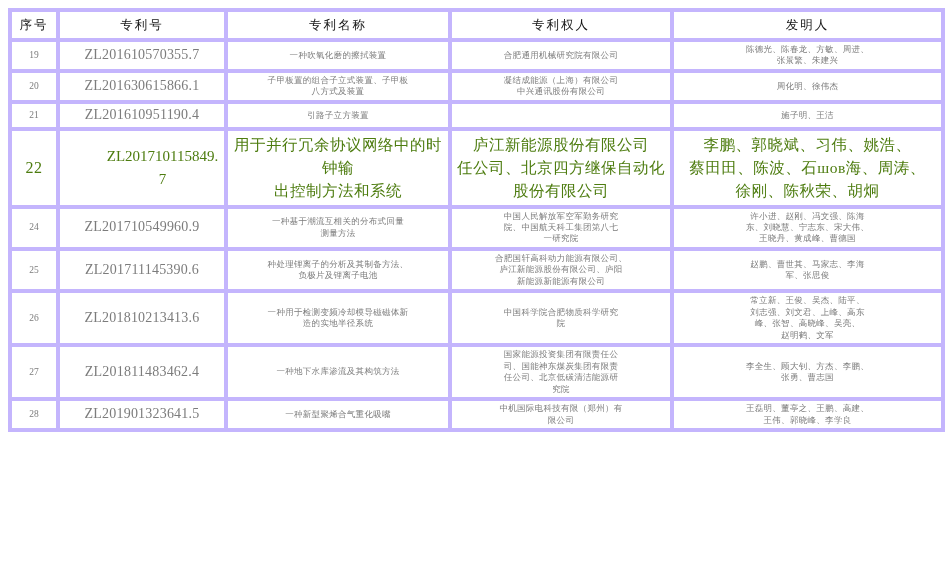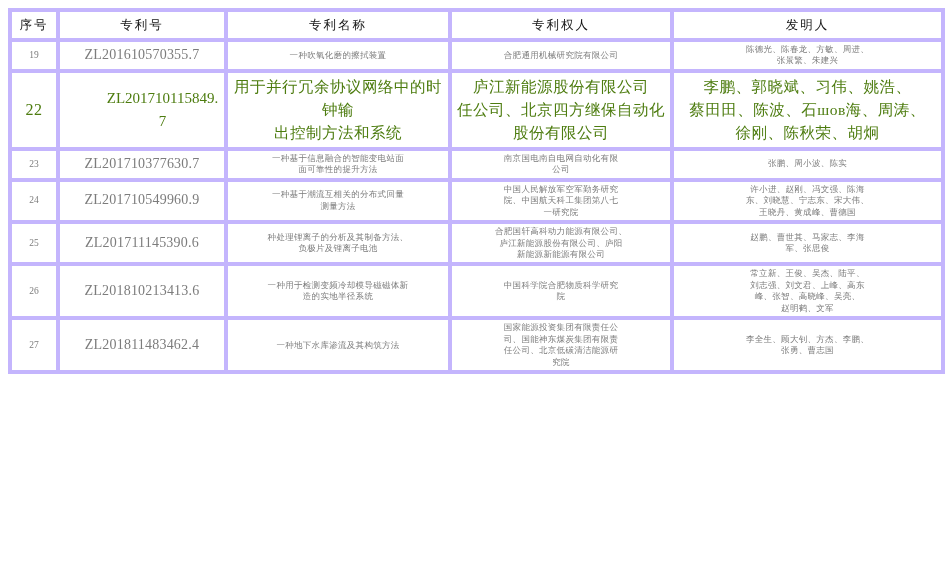--- a/index.html
+++ b/index.html
@@ -119,51 +119,62 @@
             <span class="line">一种吹氧化磨的擦拭装置</span>
           </td>
           <td class="cell-owner">
             <span class="line">合肥通用机械研究院有限公司</span>
           </td>
           <td class="cell-inv">
             <span class="line">陈德光、陈春龙、方敏、周进、</span>
             <span class="line">张景繁、朱建兴</span>
           </td>
         </tr>
+        <tr class="blurred">
+          <td class="cell-no">20</td>
+          <td class="cell-num">ZL201630615866.1</td>
+          <td class="cell-title">
+            <span class="line">子甲板置的组合子立式装置、子甲板</span>
+            <span class="line">八方式及装置</span>
+          </td>
+          <td class="cell-owner">
+            <span class="line">凝结成能源（上海）有限公司</span>
+            <span class="line">中兴通讯股份有限公司</span>
+          </td>
+          <td class="cell-inv">
+            <span class="line">周化明、徐伟杰</span>
+          </td>
+        </tr>
+        <tr class="blurred">
+          <td class="cell-no">21</td>
+          <td class="cell-num">ZL201610951190.4</td>
+          <td class="cell-title">
+            <span class="line">引路子立方装置</span>
+          </td>
+          <td class="cell-owner"></td>
+          <td class="cell-inv">
+            <span class="line">施子明、王洁</span>
+          </td>
+        </tr>
         <tr class="focused">
           <td class="cell-no">22</td>
           <td class="cell-num">ZL201710115849.7</td>
           <td class="cell-title">
             <span class="line">用于并行冗余协议网络中的时钟输</span>
             <span class="line">出控制方法和系统</span>
           </td>
           <td class="cell-owner">
             <span class="line">庐江新能源股份有限公司</span>
             <span class="line">任公司、北京四方继保自动化</span>
             <span class="line">股份有限公司</span>
           </td>
           <td class="cell-inv">
             <span class="line">李鹏、郭晓斌、习伟、姚浩、</span>
             <span class="line">蔡田田、陈波、石шов海、周涛、</span>
             <span class="line">徐刚、陈秋荣、胡炯</span>
-          </td>
-        </tr>
-        <tr class="blurred">
-          <td class="cell-no">23</td>
-          <td class="cell-num">ZL201710377630.7</td>
-          <td class="cell-title">
-            <span class="line">一种基于信息融合的智能变电站面</span>
-            <span class="line">面可靠性的提升方法</span>
-          </td>
-          <td class="cell-owner">
-            <span class="line">南京国电南自电网自动化有限</span>
-            <span class="line">公司</span>
-          </td>
-          <td class="cell-inv">
-            <span class="line">张鹏、周小波、陈实</span>
           </td>
         </tr>
         <tr class="blurred">
           <td class="cell-no">24</td>
           <td class="cell-num">ZL201710549960.9</td>
           <td class="cell-title">
             <span class="line">一种基于潮流互相关的分布式回量</span>
             <span class="line">测量方法</span>
           </td>
           <td class="cell-owner">
@@ -220,17 +231,32 @@
           </td>
           <td class="cell-owner">
             <span class="line">国家能源投资集团有限责任公</span>
             <span class="line">司、国能神东煤炭集团有限责</span>
             <span class="line">任公司、北京低碳清洁能源研</span>
             <span class="line">究院</span>
           </td>
           <td class="cell-inv">
             <span class="line">李全生、顾大钊、方杰、李鹏、</span>
             <span class="line">张勇、曹志国</span>
+          </td>
+        </tr>
+        <tr class="blurred">
+          <td class="cell-no">28</td>
+          <td class="cell-num">ZL201901323641.5</td>
+          <td class="cell-title">
+            <span class="line">一种新型聚烯合气重化吸嘴</span>
+          </td>
+          <td class="cell-owner">
+            <span class="line">中机国际电科技有限（郑州）有</span>
+            <span class="line">限公司</span>
+          </td>
+          <td class="cell-inv">
+            <span class="line">王磊明、董亭之、王鹏、高建、</span>
+            <span class="line">王伟、郭晓峰、李学良</span>
           </td>
         </tr>
       </tbody>
   </table>
 </div>
 
 </body></html>

